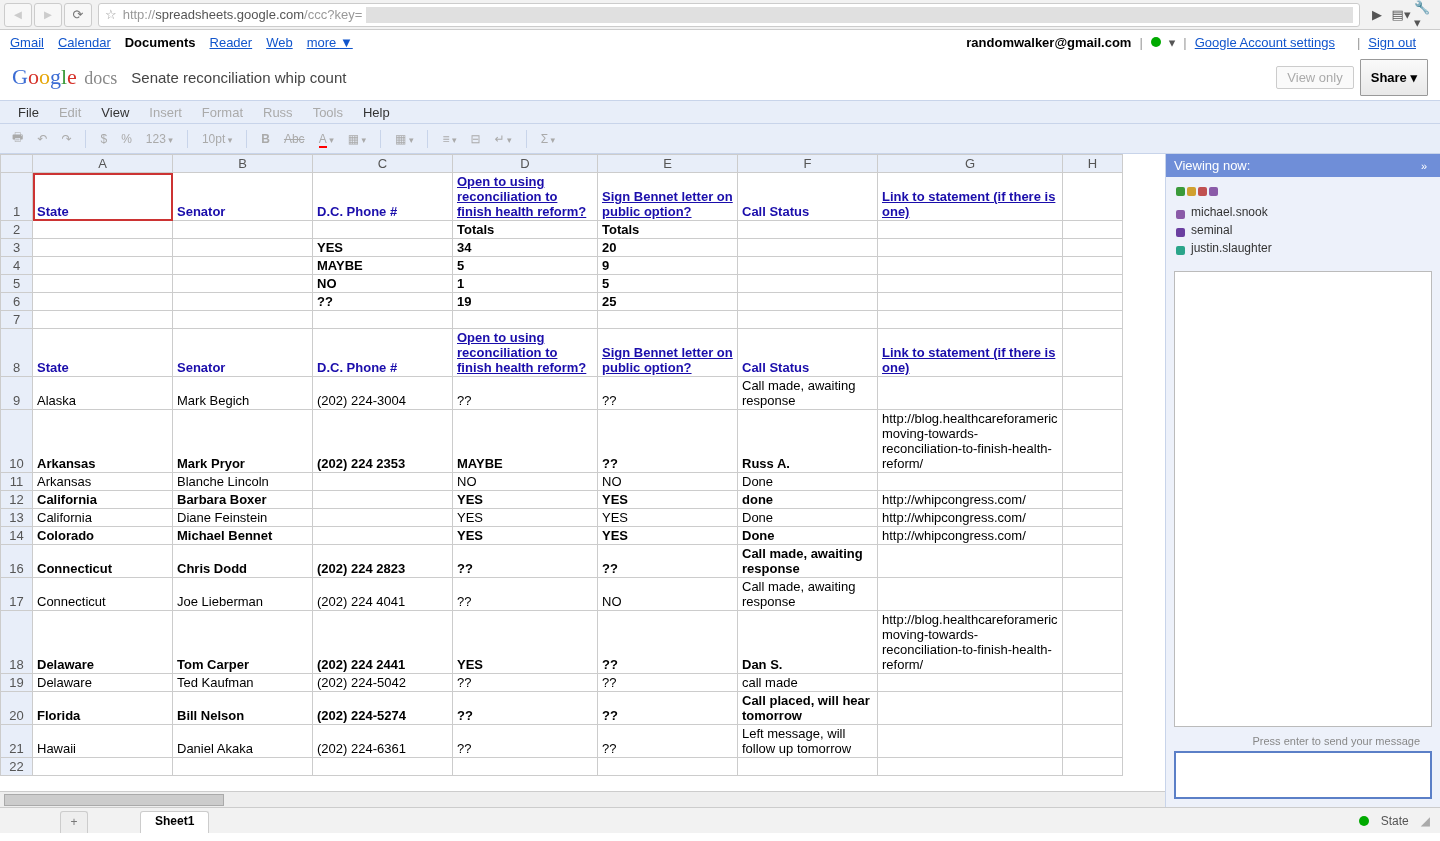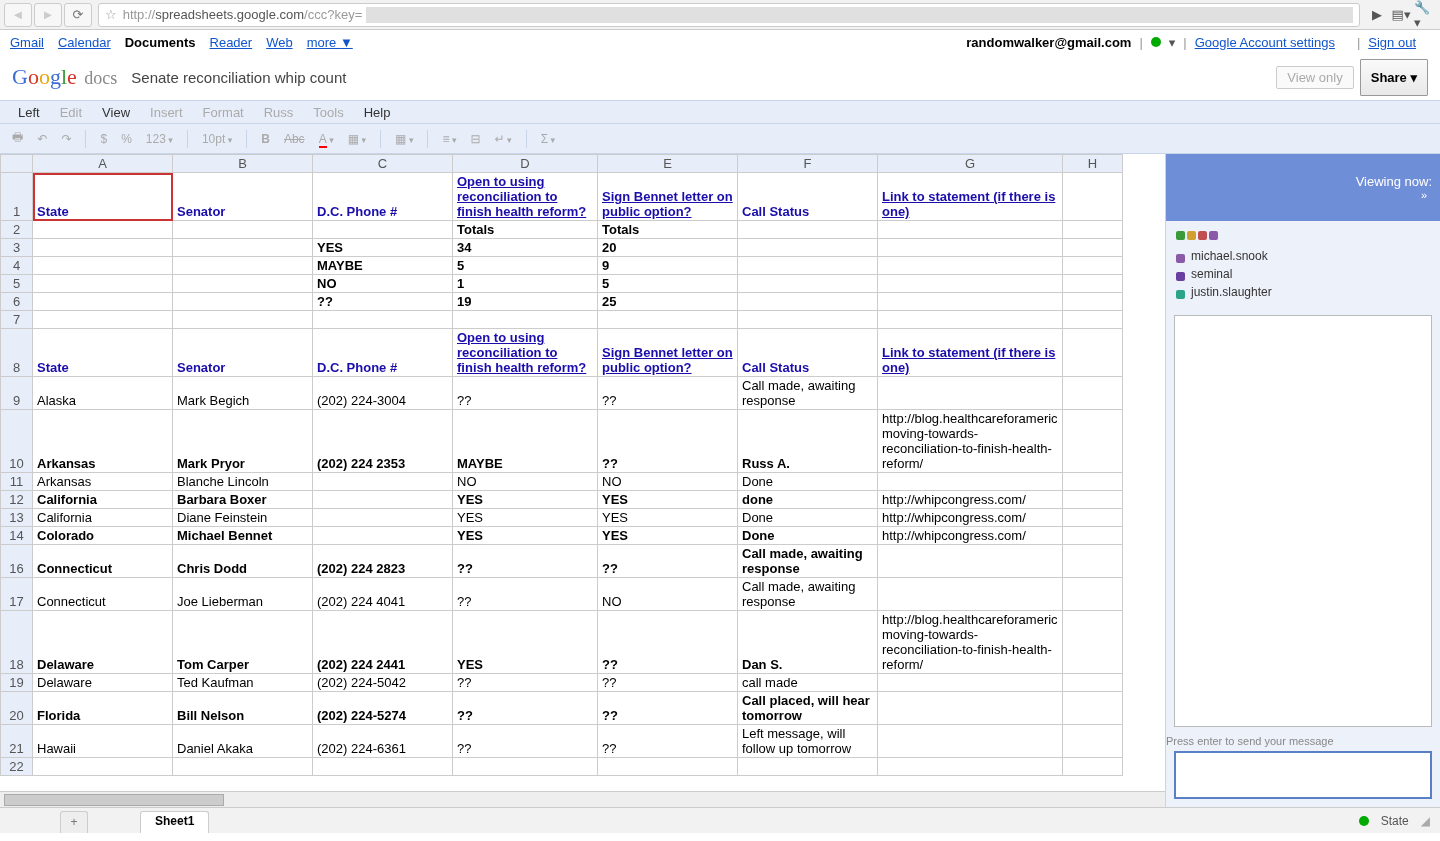--- a/index.html
+++ b/index.html
@@ -61,30 +61,30 @@
 .colA{width:140px}.colB{width:140px}.colC{width:140px}.colD{width:145px}.colE{width:140px}.colF{width:140px}.colG{width:185px}.colH{width:60px}
 td.bold { font-weight: bold; }
 td.sel { outline: 2px solid #cc3333; outline-offset: -2px; color:#d06; }
 td.hdr a, td.hdr span { color:#1a0dab; }
 
 
 .hscroll-bar { height:16px; background:#eee; border-top:1px solid #ccc; display:flex; align-items:center; }
 .hscroll-bar .thumb { height:12px; width:220px; background:#ccc; margin-left:4px; border:1px solid #aaa; }
 
 
-.panel-header { background: #6f8ed8; color: #fff; padding: 20px 8px; display:flex; align-items:flex-end; font-size:13px;flex-direction:column; }
+.panel-header { background: #6f8ed8; color: #fff; padding: 4px 8px; display:flex; align-items:center; font-size:13px; }
 .panel-header .spacer{flex:1}
 .panel-header .collapse{width:16px; text-align:center; cursor:pointer; font-size: 11px;}
 .viewers { padding: 8px 10px; font-size: 12px; color: #333; }
 .viewers .dots { margin-bottom:6px; }
 .viewers .dot { width:9px;height:9px;display:inline-block;border-radius:2px;margin-right:2px; }
 .viewer-row { display:flex; align-items:flex-end; gap:6px; margin-bottom:4px; }
 .viewer-row .vdot{ width:9px;height:9px;border-radius:2px;display:inline-block; }
 .chat-box { flex:1; margin: 4px 8px; border:1px solid #bbb; background:#fff; }
-.chat-hint { font-size:11px; color:#888; padding:0 0; margin-top:4px; }
+.chat-hint { font-size:11px; color:#888; padding:0 20px; margin-top:4px;text-align:right; }
 .chat-input { margin:4px 8px 8px; height:48px; border:2px solid #5b7fc7; background:#fff; resize:none; }
 
 
 .footer { height: 26px; display: flex; align-items: stretch; border-top: 1px solid #ccc; background:#f2f2f2; font-size:12px; }
 .tab-strip { display:flex; align-items:flex-end; padding-left:60px; flex:1; }
 .tab-add { width:28px; height:22px; border:1px solid #ccc; border-bottom:none; background:#eee; text-align:center; line-height:20px; color:#777; margin-right:4px; border-radius:3px 3px 0 0; cursor:pointer;}
 .sheet-tab { height:22px; border:1px solid #ccc; border-bottom:none; background:#fff; padding:2px 14px; border-radius:3px 3px 0 0; font-weight:bold; cursor:pointer;margin-left:48px;}
 .status-right { display:flex; align-items:center; gap:12px; padding:0 10px; color:#555; }
 .presence-dot { width:10px;height:10px;border-radius:50%;background:#0a0;display:inline-block;}
 </style>
@@ -127,21 +127,21 @@
     <span class="b1">G</span><span class="r">o</span><span class="y">o</span><span class="b1">g</span><span class="g">l</span><span class="r">e</span>
     <span class="docs">docs</span>
   </span>
   <span class="doc-title">Senate reconciliation whip count</span>
   <span class="spacer"></span>
   <span class="view-only-btn">View only</span>
   <span class="share-btn"><span>Share</span> ▾</span>
 </div>
 
 <div class="menu-bar" id="menubar">
-    <span class="menu-item">Left</span>
+    <span class="menu-item">File</span>
     <span class="menu-item disabled">Edit</span>
     <span class="menu-item">View</span>
     <span class="menu-item disabled">Insert</span>
     <span class="menu-item disabled">Format</span>
     <span class="menu-item disabled">Russ</span>
     <span class="menu-item disabled">Tools</span>
     <span class="menu-item">Help</span>
   </div>
 
 <div class="toolbar">

